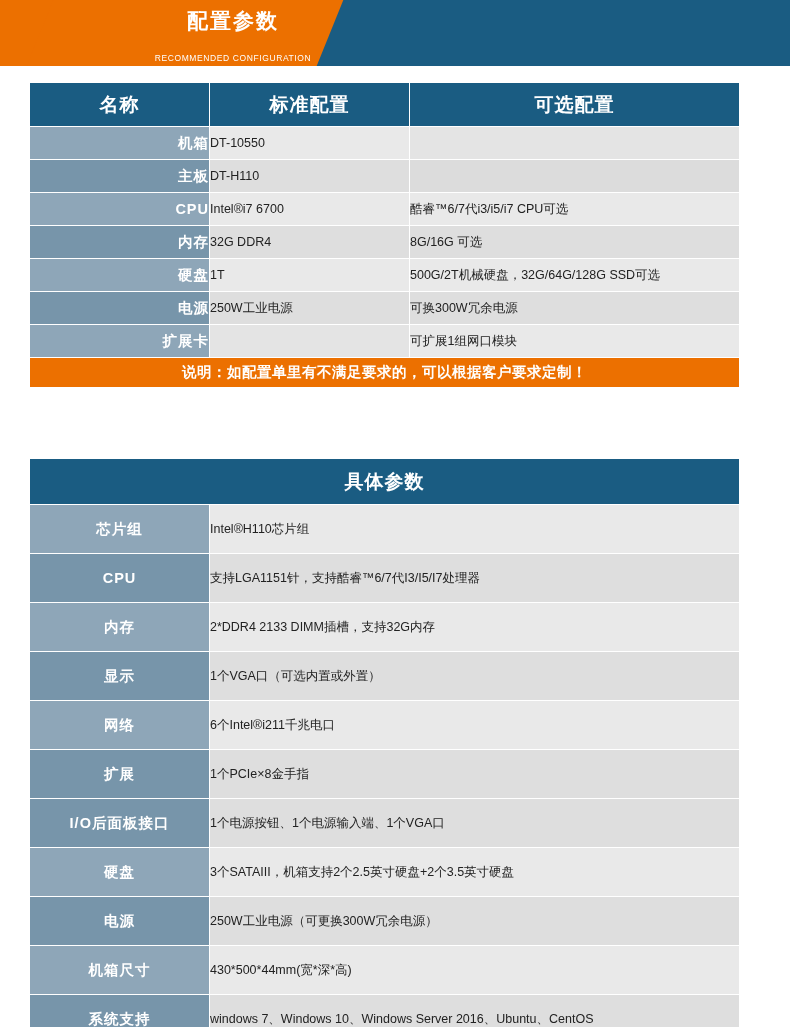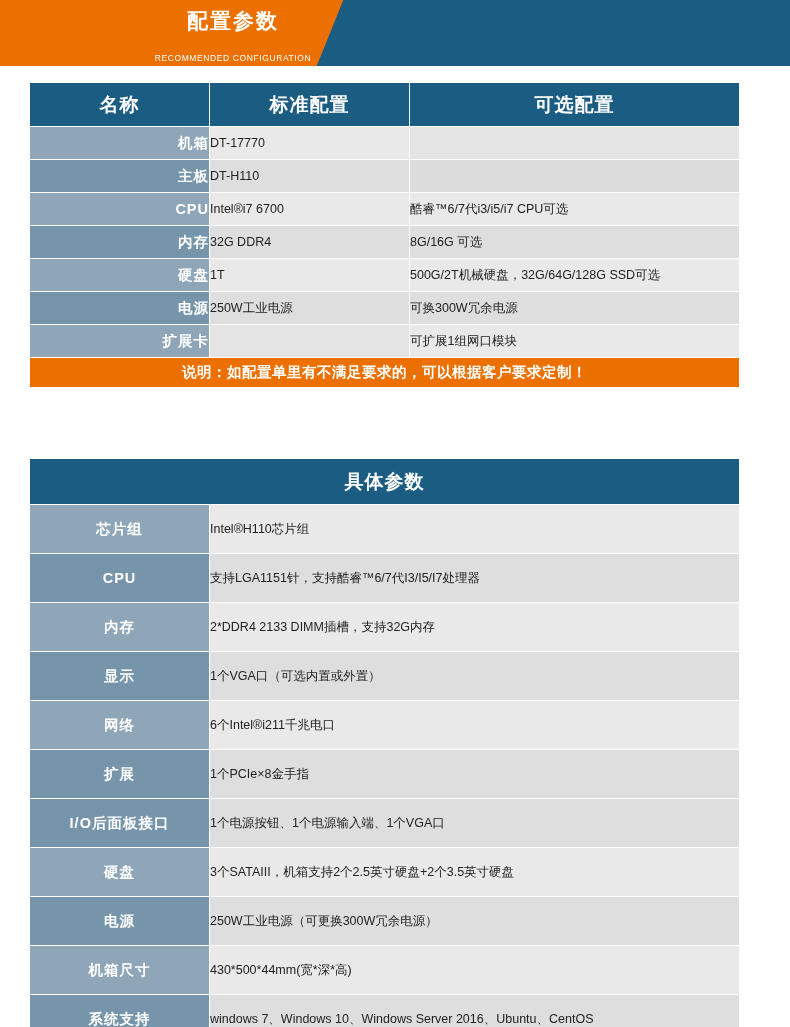--- a/index.html
+++ b/index.html
@@ -175,21 +175,21 @@
       <thead>
         <tr>
           <th class="hdr-cell">名称</th>
           <th class="hdr-cell">标准配置</th>
           <th class="hdr-cell">可选配置</th>
         </tr>
       </thead>
       <tbody>
         <tr>
           <td class="name-cell">机箱</td>
-          <td class="val-cell">DT-17770</td>
+          <td class="val-cell">DT-10550</td>
           <td class="val-cell blank"></td>
         </tr>
         <tr>
           <td class="name-cell alt">主板</td>
           <td class="val-cell alt">DT-H110</td>
           <td class="val-cell blank2"></td>
         </tr>
         <tr>
           <td class="name-cell">CPU</td>
           <td class="val-cell">Intel®i7 6700</td>

